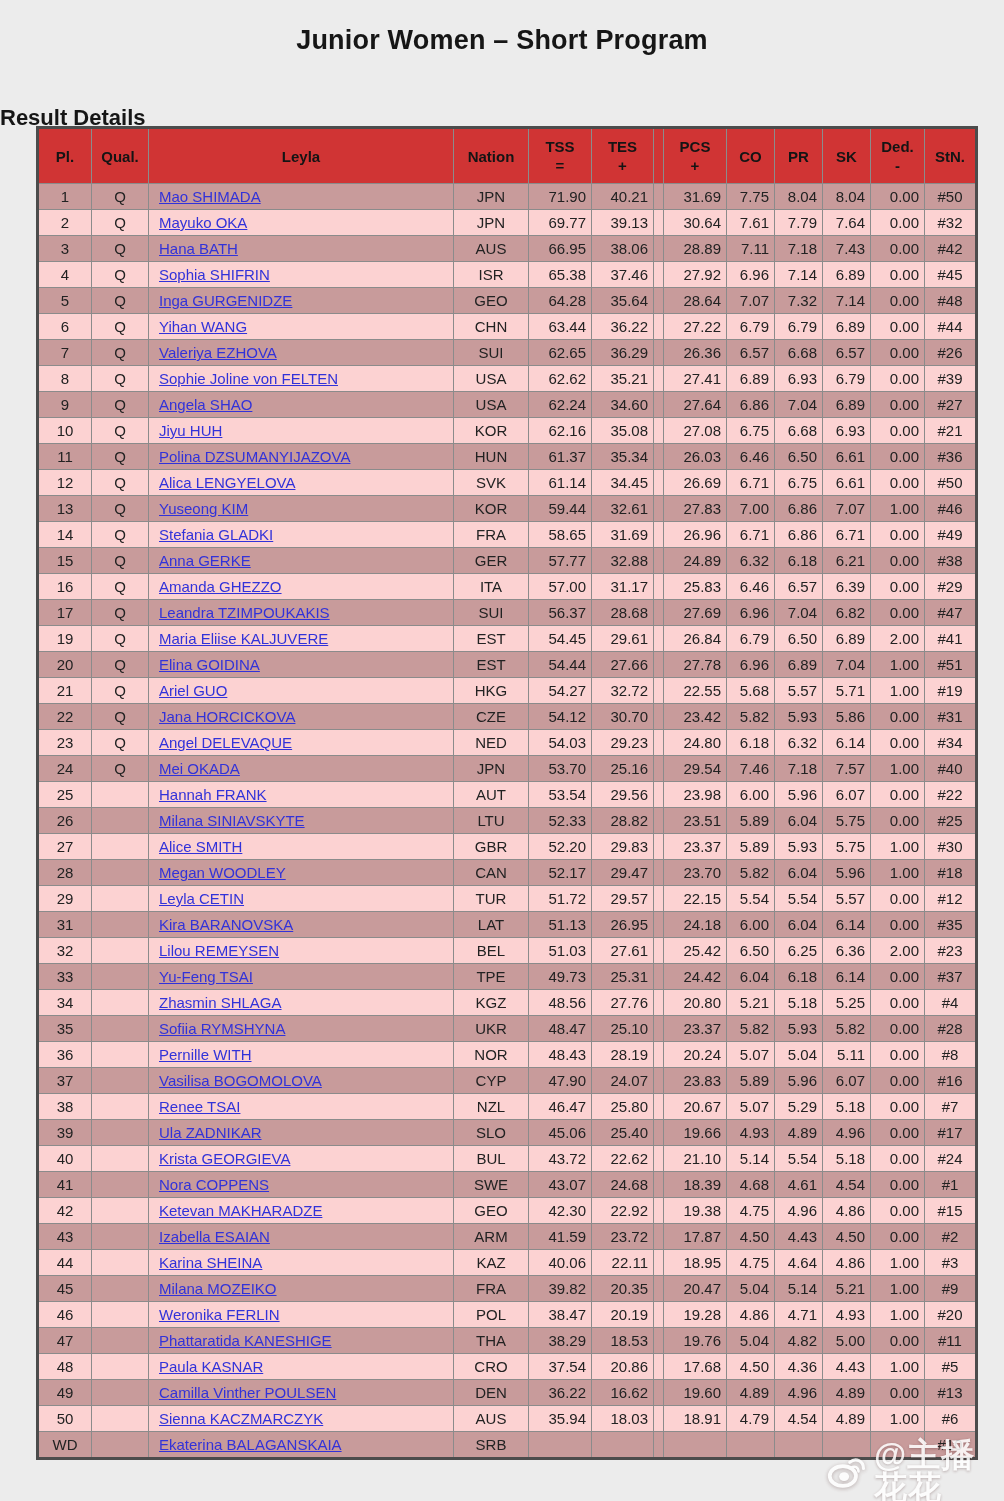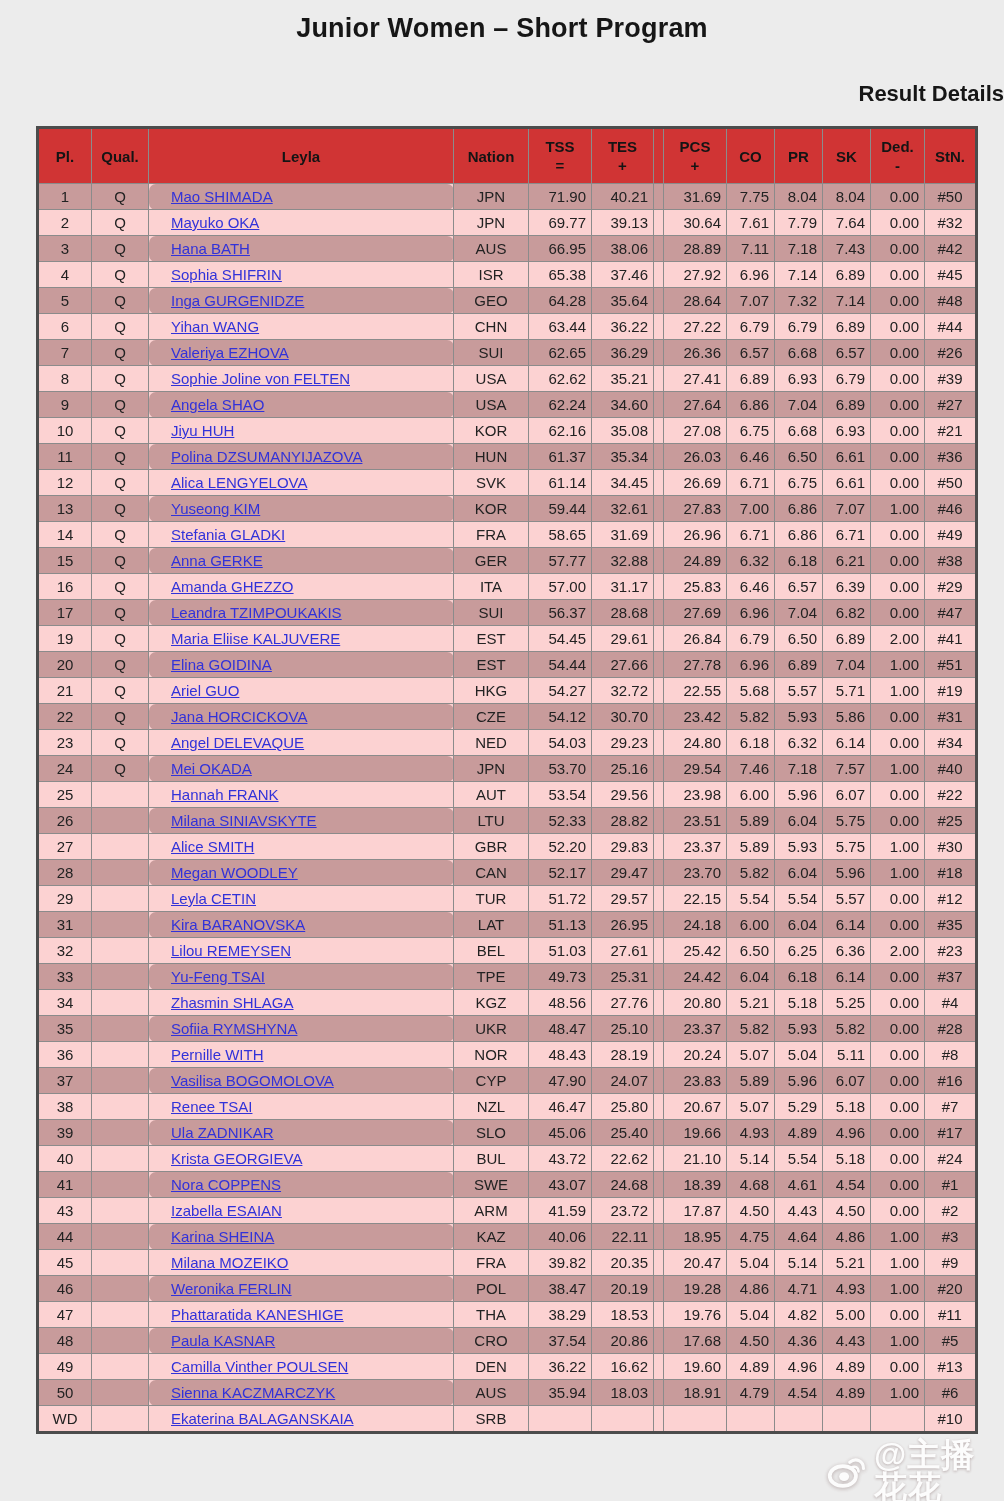--- a/index.html
+++ b/index.html
@@ -13,25 +13,25 @@
     --ink:#1a1a1a;
   }
   html,body{margin:0;padding:0;}
   body{
     width:1004px;height:1501px;position:relative;overflow:hidden;
     background:var(--page-bg);
     font-family:"Liberation Sans", sans-serif;
     color:var(--ink);
   }
   .page-title{
-    text-align:center;margin:0;padding-top:13px;
+    text-align:center;margin:12px;padding-top:13px;
     font-size:27px;font-weight:600;letter-spacing:.2px;color:#161616;
   }
   .page-subtitle{
-    text-align:right;margin:0;padding-top:37px;
+    text-align:left;margin:0;padding-top:37px;
     font-size:22px;font-weight:600;color:#161616;
   }
   .table-wrap{position:absolute;left:36px;top:126px;}
   table{
     border-collapse:collapse;table-layout:fixed;
     border:3px solid var(--outer);
     background:var(--row-light);
   }
   th,td{
     border:1px solid var(--grid);
@@ -43,21 +43,21 @@
     color:#141414;font-weight:700;
     height:54px;vertical-align:middle;text-align:center;padding:0;
   }
   .th-wrap{display:flex;flex-direction:column;justify-content:center;align-items:center;line-height:19px;}
   .th-sub{font-weight:700;}
   tbody td{height:25px;padding:0 5px;vertical-align:middle;color:#222;}
   tbody tr:nth-child(odd) td{background:var(--row-dark);}
   tbody tr:nth-child(even) td{background:var(--row-light);}
   td.al-c{text-align:center;padding:0 2px;}
   td.al-r{text-align:right;padding-right:5px;}
-  td.al-l{text-align:left;padding-left:22px;border-radius:7px;}
+  td.al-l{text-align:left;padding-left:10px;}
   a.skater{color:var(--link);text-decoration:underline;cursor:pointer;}
   
   col.col-pl{width:54px}
   col.col-qual{width:57px}
   col.col-name{width:305px}
   col.col-nation{width:75px}
   col.col-tss{width:63px}
   col.col-tes{width:62px}
   col.col-gap{width:10px}
   col.col-pcs{width:63px}
@@ -753,20 +753,35 @@
           <td class="al-r">24.68</td>
           <td class="al-c"></td>
           <td class="al-r">18.39</td>
           <td class="al-r">4.68</td>
           <td class="al-r">4.61</td>
           <td class="al-r">4.54</td>
           <td class="al-r">0.00</td>
           <td class="al-c">#1</td>
         </tr>
         <tr>
+          <td class="al-c">42</td>
+          <td class="al-c"></td>
+          <td class="al-l"><a class="skater">Ketevan MAKHARADZE</a></td>
+          <td class="al-c">GEO</td>
+          <td class="al-r">42.30</td>
+          <td class="al-r">22.92</td>
+          <td class="al-c"></td>
+          <td class="al-r">19.38</td>
+          <td class="al-r">4.75</td>
+          <td class="al-r">4.96</td>
+          <td class="al-r">4.86</td>
+          <td class="al-r">0.00</td>
+          <td class="al-c">#15</td>
+        </tr>
+        <tr>
           <td class="al-c">43</td>
           <td class="al-c"></td>
           <td class="al-l"><a class="skater">Izabella ESAIAN</a></td>
           <td class="al-c">ARM</td>
           <td class="al-r">41.59</td>
           <td class="al-r">23.72</td>
           <td class="al-c"></td>
           <td class="al-r">17.87</td>
           <td class="al-r">4.50</td>
           <td class="al-r">4.43</td>

